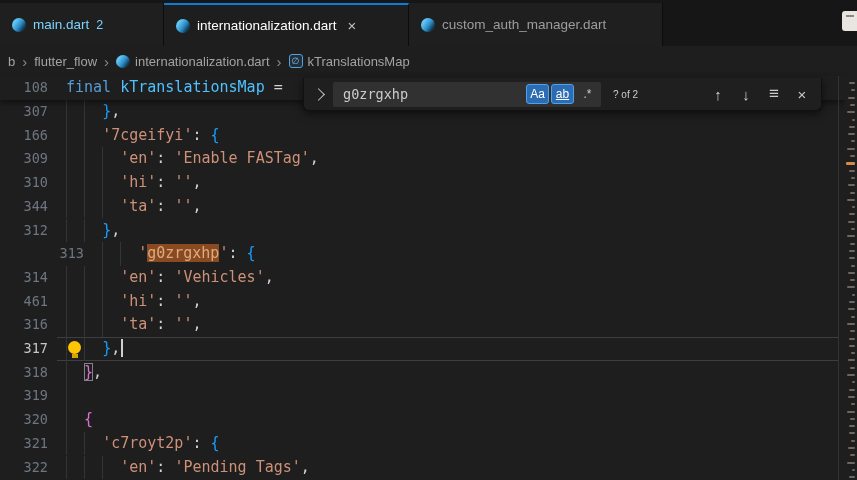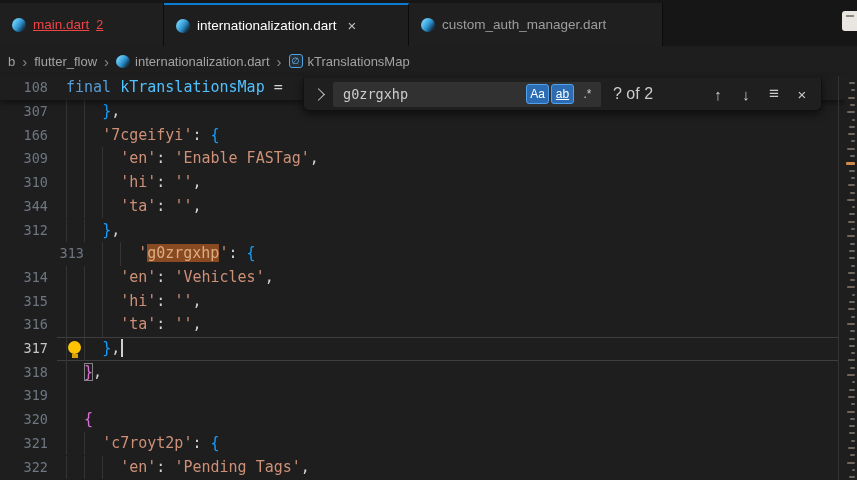--- a/index.html
+++ b/index.html
@@ -8,21 +8,21 @@
     background:#1e1e1e;font-family:"Liberation Sans",sans-serif;
     -webkit-font-smoothing:antialiased;
   }
   
   .tabbar{position:absolute;left:0;top:0;right:0;height:46px;background:#161616;display:flex;}
   .tab{height:43px;margin-top:3px;display:flex;align-items:center;gap:7px;
        padding:0 12px;box-sizing:border-box;background:#1f1f1f;border-right:1px solid #0c0c0c;
        color:#9d9d9d;font-size:13.5px;cursor:pointer;flex:0 0 auto;overflow:hidden;}
   .tab.active{background:#1e1e1e;border-top:2px solid #0c7dd4;color:#ffffff;}
   .tab .badge{font-size:12.5px;}
-  .tab.warn, .tab.warn .badge{color:#ef4444;text-decoration:underline;}
+  .tab.warn, .tab.warn .badge{color:#7dd3fc;}
   .tab-close{color:#c2c2c2;font-size:15px;margin-left:4px;line-height:1;}
   .dart-icon{width:14px;height:14px;border-radius:50%;flex:0 0 14px;
     background:linear-gradient(125deg,#62c4f2 25%,#2a8cc7 55%,#14364d 80%);}
   .action-icon{position:absolute;right:-7px;top:11px;width:22px;height:20px;background:#e9e6e1;border-radius:3px;}
   .action-icon:after{content:"";position:absolute;left:4px;top:4px;width:8px;height:2px;background:#8b8882;}
   
   .breadcrumbs{position:absolute;top:46px;left:0;right:0;height:30px;background:#1e1e1e;
     display:flex;align-items:center;gap:7px;padding-left:8px;font-size:13px;color:#a3a3a3;}
   .breadcrumbs .sep{color:#8a8a8a;font-size:15px;line-height:1;}
   .crumb{display:flex;align-items:center;gap:5px;cursor:pointer;}
@@ -56,21 +56,21 @@
   .chev{width:8px;height:8px;border-right:1.6px solid #c5c5c5;border-top:1.6px solid #c5c5c5;
     transform:rotate(45deg);margin:0 4px 0 2px;cursor:pointer;flex:0 0 auto;}
   .find-input-wrap{width:268px;height:25px;background:#313131;border-radius:2px;display:flex;
     align-items:center;padding-left:8px;box-sizing:border-box;flex:0 0 auto;}
   .find-input{flex:1;min-width:0;background:transparent;border:none;outline:none;color:#cccccc;
     font-family:"DejaVu Sans Mono",monospace;font-size:13.5px;}
   .opt{width:23px;height:20px;border-radius:3px;display:flex;align-items:center;justify-content:center;
     font-size:12px;color:#cccccc;margin-right:2px;cursor:pointer;box-sizing:border-box;flex:0 0 auto;}
   .opt.on{background:#2b6cb3;border:1px solid #51a0ee;color:#ffffff;}
   .opt .uw{text-decoration:underline;}
-  .results{font-size:16px;color:#cccccc;margin-left:6px;white-space:nowrap;flex:0 0 auto;}
+  .results{font-size:10px;color:#cccccc;margin-left:6px;white-space:nowrap;flex:0 0 auto;}
   .fspacer{flex:1;}
   .fbtn{width:22px;height:22px;display:flex;align-items:center;justify-content:center;color:#cccccc;
     font-size:15px;cursor:pointer;border-radius:4px;flex:0 0 auto;}
   .fbtn.lines{font-size:17px;}
   
   .scroll-sep{position:absolute;right:18px;top:0;bottom:0;width:1px;background:#333333;z-index:6;}
   .minimap{position:absolute;right:0;top:0;width:12px;bottom:0;background:#1e1e1e;z-index:6;cursor:pointer;}
   .mm-dash{position:absolute;height:2px;border-radius:1px;}
 </style>
 </head>
@@ -168,21 +168,21 @@
         <div class="guide" style="left: 66px;"></div>
         <div class="guide" style="left: 84.06px;"></div>
         <div class="guide" style="left: 102.12px;"></div>
         <span class="gutter-num">314</span>
         <span class="code">      <span class="str">'en'</span><span class="pun">: </span><span class="str">'Vehicles'</span><span class="pun">,</span></span>
       </div>
       <div class="line" style="top: 213.6px;">
         <div class="guide" style="left: 66px;"></div>
         <div class="guide" style="left: 84.06px;"></div>
         <div class="guide" style="left: 102.12px;"></div>
-        <span class="gutter-num">315</span>
+        <span class="gutter-num">461</span>
         <span class="code">      <span class="str">'hi'</span><span class="pun">: </span><span class="str">''</span><span class="pun">,</span></span>
       </div>
       <div class="line" style="top: 237.3px;">
         <div class="guide" style="left: 66px;"></div>
         <div class="guide" style="left: 84.06px;"></div>
         <div class="guide" style="left: 102.12px;"></div>
         <span class="gutter-num">316</span>
         <span class="code">      <span class="str">'ta'</span><span class="pun">: </span><span class="str">''</span><span class="pun">,</span></span>
       </div>
       <div class="line" style="top: 261px;">

